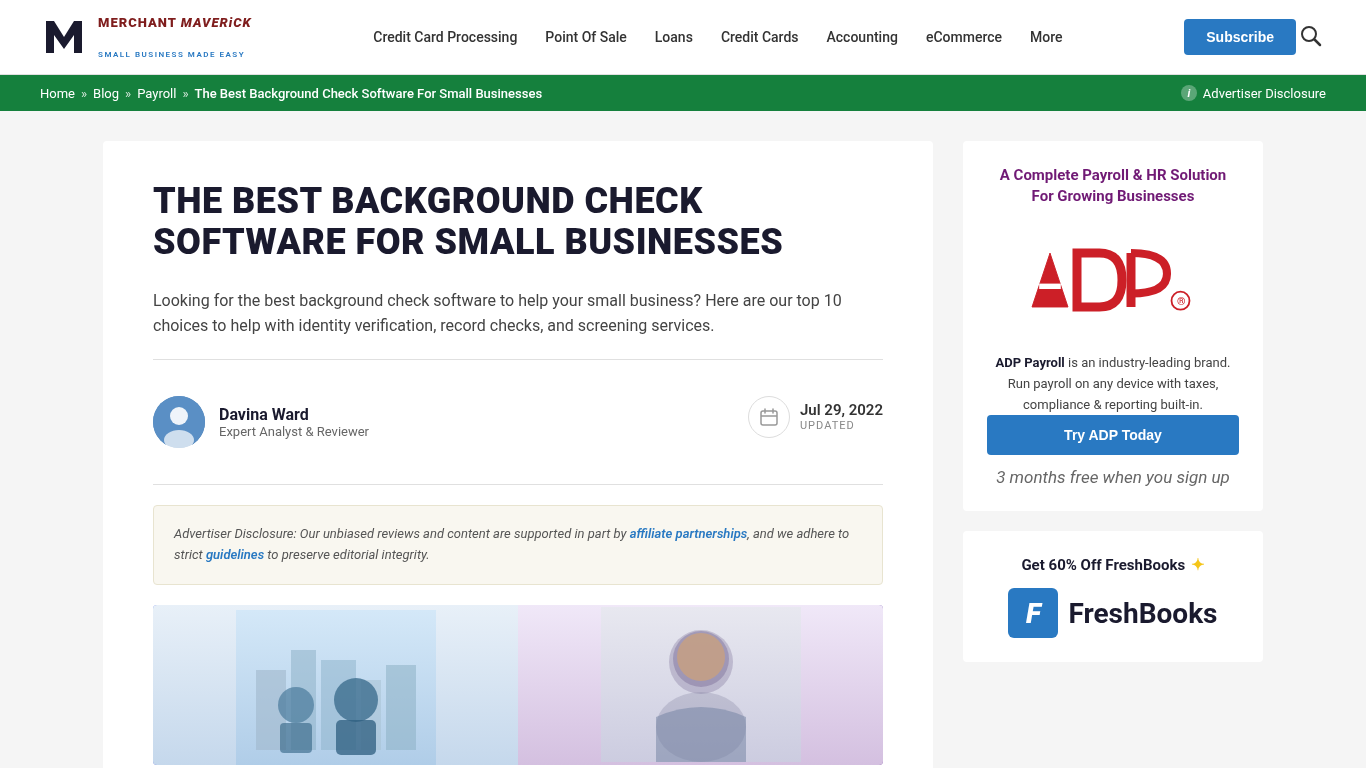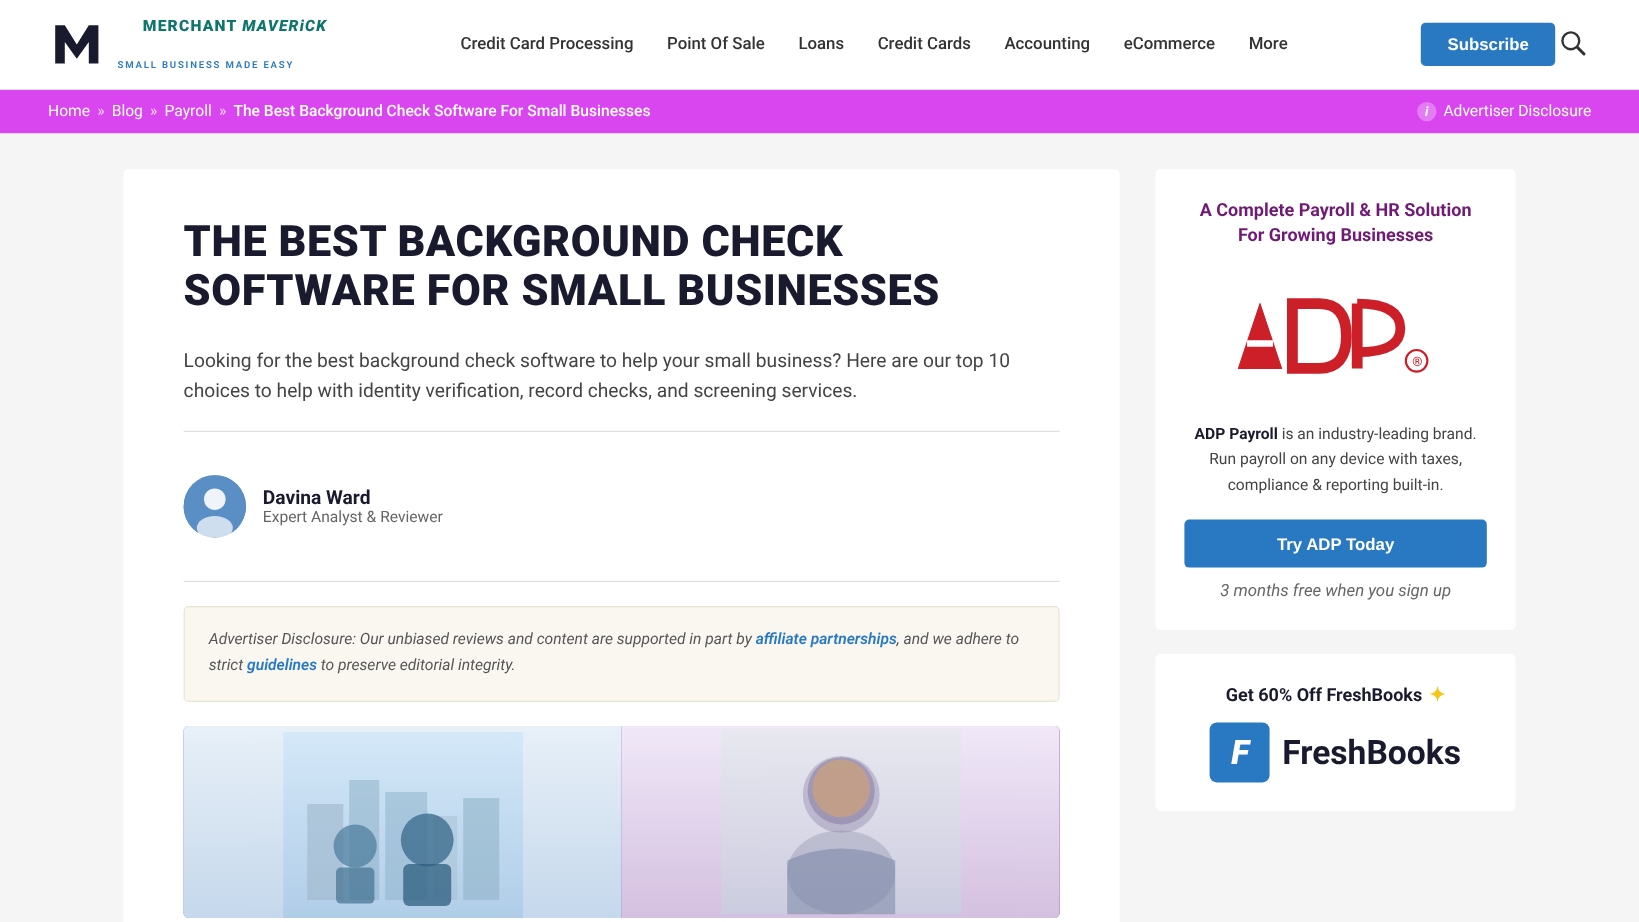--- a/index.html
+++ b/index.html
@@ -9,21 +9,21 @@
     .header { background: #fff; border-bottom: 1px solid #e0e0e0; padding: 0 40px; display: flex; align-items: center; justify-content: space-between; height: 75px; }
     .logo-area { display: flex; align-items: center; gap: 10px; }
     .logo-icon { width: 48px; height: 48px; }
     .nav { display: flex; align-items: center; gap: 28px; }
     .nav-item { font-size: 14px; font-weight: 500; color: #333; text-decoration: none; cursor: pointer; white-space: nowrap; }
     .nav-actions { display: flex; align-items: center; gap: 0; }
     .subscribe-btn { background: #2979c2; color: #fff; border: none; padding: 10px 22px; border-radius: 4px; font-size: 14px; font-weight: 600; cursor: pointer; white-space: nowrap; }
     .search-icon-btn { background: none; border: none; cursor: pointer; padding: 4px; }
 
     
-    .breadcrumb-bar { background: #d946ef; padding: 10px 40px; display: flex; align-items: center; justify-content: space-between; }
+    .breadcrumb-bar { background: #15803d; padding: 10px 40px; display: flex; align-items: center; justify-content: space-between; }
     .breadcrumb { display: flex; align-items: center; gap: 6px; font-size: 13px; color: #fff; }
     .breadcrumb a { color: #fff; text-decoration: none; }
     .breadcrumb .sep { color: #fff; opacity: 0.8; }
     .breadcrumb .current { color: #fff; font-weight: 500; }
     .advertiser-disclosure { display: flex; align-items: center; gap: 6px; color: #fff; font-size: 13px; cursor: pointer; }
     .info-icon { width: 16px; height: 16px; border-radius: 50%; background: rgba(255,255,255,0.3); display: inline-flex; align-items: center; justify-content: center; font-size: 11px; font-style: italic; font-weight: bold; }
 
     
     .main-layout { max-width: 1200px; margin: 30px auto; padding: 0 20px; display: flex; gap: 30px; }
 
@@ -55,24 +55,24 @@
     .article-image-right { flex: 1; background: linear-gradient(180deg, #f0e8f8 0%, #d4c0e0 100%); display: flex; align-items: center; justify-content: center; }
 
     
     .sidebar { width: 300px; flex-shrink: 0; display: flex; flex-direction: column; gap: 20px; }
     .sidebar-card { background: #fff; border-radius: 4px; padding: 24px; text-align: center; }
     .sidebar-card-title { font-size: 15px; font-weight: 700; color: #701a75; line-height: 1.4; margin-bottom: 18px; }
     
     
     .adp-logo { width: 180px; height: 110px; margin: 0 auto 18px; display: flex; align-items: center; justify-content: center; }
     
-    .sidebar-description { font-size: 13px; color: #444; line-height: 1.6; margin-bottom: 18px; }
+    .sidebar-description { font-size: 13px; color: #444; line-height: 1.6; }
     .sidebar-description strong { font-weight: 700; color: #1a1a2e; }
     .try-btn { display: block; background: #2979c2; color: #fff; text-decoration: none; padding: 12px 24px; border-radius: 4px; font-size: 14px; font-weight: 700; margin-bottom: 12px; cursor: pointer; border: none; width: 100%; }
-    .sidebar-note { font-size: 14px; color: #666; font-style: italic; }
+    .sidebar-note { font-size: 17px; color: #666; font-style: italic; }
 
     
     .freshbooks-card { background: #fff; border-radius: 4px; padding: 24px; text-align: center; }
     .freshbooks-title { font-size: 15px; font-weight: 700; color: #1a1a2e; margin-bottom: 14px; display: flex; align-items: center; justify-content: center; gap: 6px; }
     .star-icon { color: #f5c518; font-size: 16px; }
     .freshbooks-logo-area { display: flex; align-items: center; justify-content: center; gap: 10px; }
     .freshbooks-f { width: 50px; height: 50px; background: #2979c2; border-radius: 6px; display: flex; align-items: center; justify-content: center; color: #fff; font-size: 28px; font-weight: 900; font-style: italic; }
     .freshbooks-wordmark { font-size: 28px; font-weight: 700; color: #1a1a2e; }
 
     
@@ -82,21 +82,21 @@
 <body>
 
 <header class="header">
   <div class="logo-area">
 
     <svg class="logo-icon" viewBox="0 0 48 48">
       <rect width="48" height="48" fill="white"></rect>
       <path d="M6 8 L6 40 L14 40 L14 22 L24 36 L34 22 L34 40 L42 40 L42 8 L34 8 L24 24 L14 8 Z" fill="#1a1a2e"></path>
     </svg>
     <div class="logo-m-wrapper">
-      <div style="font-size:13px;font-weight:900;color:#0f766e;letter-spacing:1px;margin-left:21px;">
+      <div style="font-size:13px;font-weight:900;color:#7f1d1d;letter-spacing:1px;">
         <span>MERCHANT</span> <span style="font-style:italic;">MAVERiCK</span>
       </div>
       <div style="font-size:8px;color:#2979c2;letter-spacing:1.5px;font-weight:600;margin-top:20px;">SMALL BUSINESS MADE EASY</div>
     </div>
   </div>
 
   <nav class="nav">
     <a class="nav-item">Credit Card Processing</a>
     <a class="nav-item">Point Of Sale</a>
     <a class="nav-item">Loans</a>
@@ -149,20 +149,34 @@
             <circle cx="26" cy="26" r="26" fill="#5a8fc5"></circle>
             <circle cx="26" cy="20" r="9" fill="#fff" opacity="0.9"></circle>
             <ellipse cx="26" cy="44" rx="15" ry="10" fill="#fff" opacity="0.7"></ellipse>
           </svg>
         </div>
         <div>
           <div class="author-name">Davina Ward</div>
           <div class="author-role">Expert Analyst &amp; Reviewer</div>
         </div>
       </div>
+      <div class="date-row">
+        <div class="calendar-icon-circle">
+          <svg width="20" height="20" viewBox="0 0 20 20" fill="none">
+            <rect x="2" y="4" width="16" height="14" rx="2" stroke="#999" stroke-width="1.5"></rect>
+            <line x1="6" y1="2" x2="6" y2="6" stroke="#999" stroke-width="1.5" stroke-linecap="round"></line>
+            <line x1="14" y1="2" x2="14" y2="6" stroke="#999" stroke-width="1.5" stroke-linecap="round"></line>
+            <line x1="2" y1="9" x2="18" y2="9" stroke="#999" stroke-width="1.5"></line>
+          </svg>
+        </div>
+        <div class="date-info">
+          <div class="date-text">Jul 29, 2022</div>
+          <div class="date-label">UPDATED</div>
+        </div>
+      </div>
     </div>
 
     <hr class="divider">
 
     <div class="disclosure-box">
       <span>Advertiser Disclosure: Our unbiased reviews and content are supported in part by </span><a>affiliate partnerships</a><span>, and we adhere to strict </span><a>guidelines</a><span> to preserve editorial integrity.</span>
     </div>
 
     <div class="article-image">
       <div class="article-image-left">

